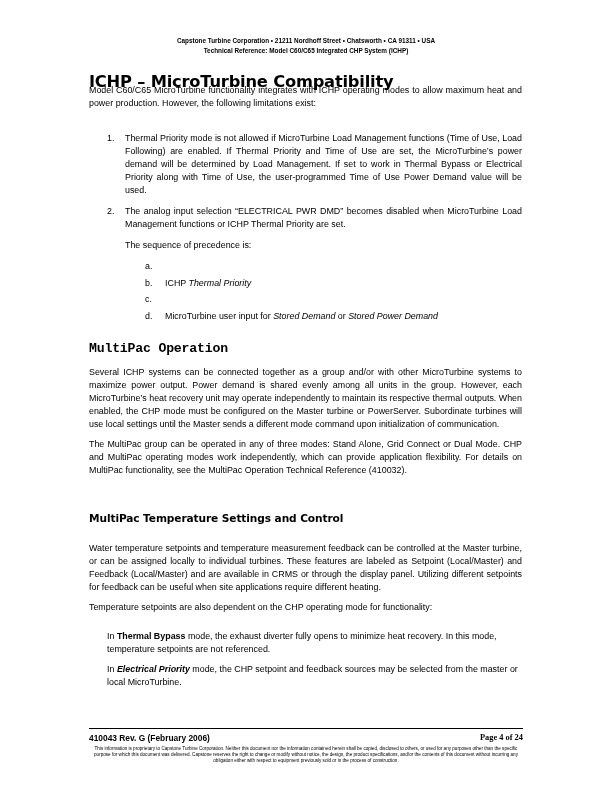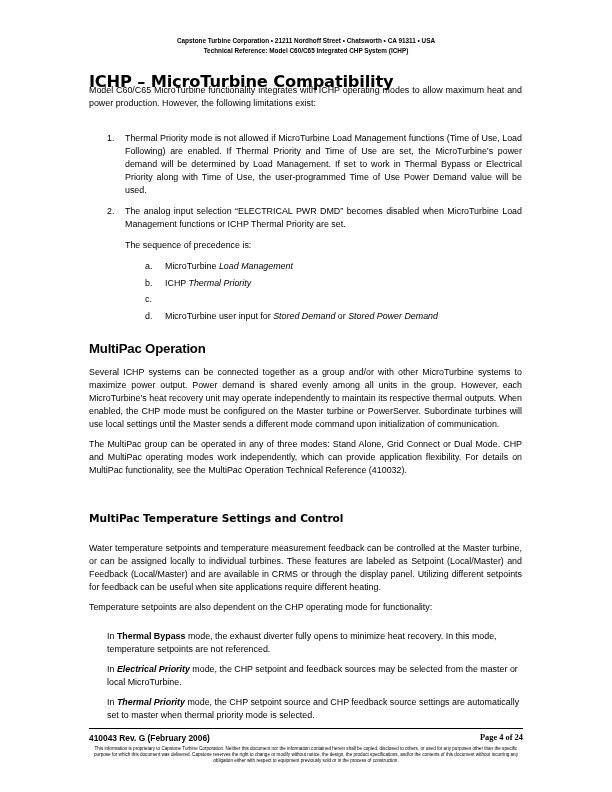--- a/index.html
+++ b/index.html
@@ -10,21 +10,21 @@
     .page-header {
       position: absolute; top: 36px; left: 0; width: 612px;
       text-align: center; font-size: 6.4px; font-weight: bold; line-height: 9.5px;
     }
     h1 {
       position: absolute; top: 72px; left: 89px; margin: 0;
       font-family: "DejaVu Sans", sans-serif; font-weight: bold; font-size: 16.3px;
       letter-spacing: -0.2px; line-height: 20px;
     }
     h2 {
-      margin: 0; font-family: Liberation Sans, sans-serif; font-weight: bold;
+      margin: 0; font-family: Liberation Mono, monospace; font-weight: bold;
       font-size: 13.2px; letter-spacing: -0.2px; position: absolute; left: 89px;
     }
     h3 {
       margin: 0; font-family: "DejaVu Sans", sans-serif; font-weight: bold;
       font-size: 10.6px; letter-spacing: -0.1px; position: absolute; left: 89px;
     }
     p, .li-text {
       font-size: 8.9px; line-height: 13px; margin: 0; text-align: justify;
     }
     .block { position: absolute; left: 89px; width: 433px; }
@@ -73,21 +73,20 @@
     </div>
   </div>
   <div class="num-item">
     <div class="num-marker">2.</div>
     <div class="num-body">
       <p class="li-text">The analog input selection “ELECTRICAL PWR DMD” becomes disabled when MicroTurbine Load Management functions or ICHP Thermal Priority are set.</p>
       <p class="li-text" style="margin-top:8px;">The sequence of precedence is:</p>
       <div class="alpha-list">
         <div class="alpha-item">
           <span class="alpha-marker">a.</span>
-          <span><span>MicroTurbine </span><i>Load Management</i></span>
         </div>
         <div class="alpha-item">
           <span class="alpha-marker">b.</span>
           <span><span>ICHP </span><i>Thermal Priority</i></span>
         </div>
         <div class="alpha-item">
           <span class="alpha-marker">c.</span>
         </div>
         <div class="alpha-item">
           <span class="alpha-marker">d.</span>
@@ -106,19 +105,18 @@
 
 <h3 style="top:512px;">MultiPac Temperature Settings and Control</h3>
 <div class="block" style="top:542px;">
   <p>Water temperature setpoints and temperature measurement feedback can be controlled at the Master turbine, or can be assigned locally to individual turbines.  These features are labeled as Setpoint (Local/Master) and Feedback (Local/Master) and are available in CRMS or through the display panel.  Utilizing different setpoints for feedback can be useful when site applications require different heating.</p>
   <p style="margin-top:7px; text-align:left;">Temperature setpoints are also dependent on the CHP operating mode for functionality:</p>
 </div>
 
 <div class="indent" style="top:630px;">
   <p style="margin-bottom:7px;"><span>In </span><b>Thermal Bypass</b><span> mode, the exhaust diverter fully opens to minimize heat recovery. In this mode, temperature setpoints are not referenced.</span></p>
   <p style="margin-bottom:7px;"><span>In </span><b><i>Electrical Priority</i></b><span> mode, the CHP setpoint and feedback sources may be selected from the master or local MicroTurbine.</span></p>
-  <p><span>In </span><b><i>Thermal Priority</i></b><span> mode, the CHP setpoint source and CHP feedback source settings are automatically set to master when thermal priority mode is selected.</span></p>
 </div>
 
 <div class="footer-rule"></div>
 <div class="footer-left">410043 Rev. G (February 2006)</div>
 <div class="footer-right">Page 4 of 24</div>
 <div class="disclaimer">This information is proprietary to Capstone Turbine Corporation. Neither this document nor the information contained herein shall be copied, disclosed to others, or used for any purposes other than the specific purpose for which this document was delivered. Capstone reserves the right to change or modify without notice, the design, the product specifications, and/or the contents of this document without incurring any obligation either with respect to equipment previously sold or in the process of construction.</div>
 
 </body></html>

